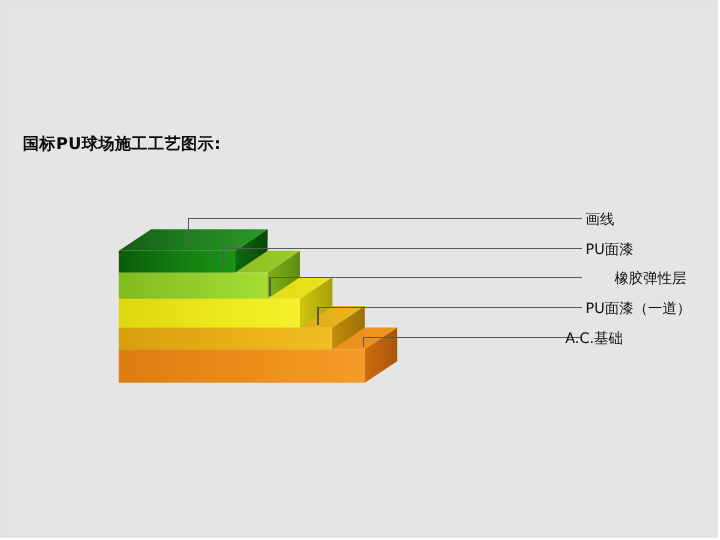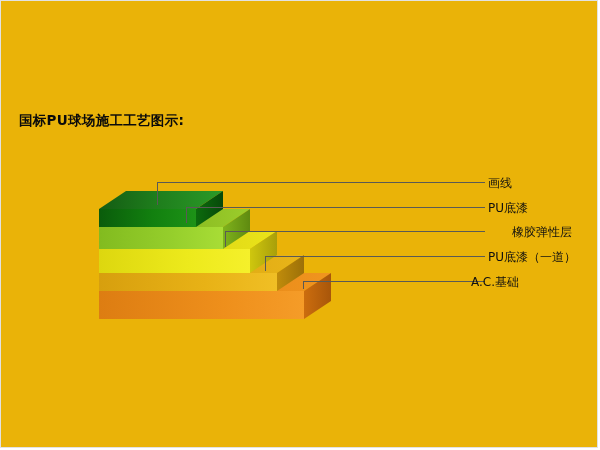--- a/index.html
+++ b/index.html
@@ -6,21 +6,21 @@
   body{
     width:600px;height:450px;
     background:#ffffff;
     font-family:"Liberation Serif","DejaVu Serif",serif;
     overflow:hidden;
   }
   #canvas{
     position:relative;
     width:598px;height:448px;
     border:1px solid #e2e2e2;
-    background:#eab308;
+    background:#e5e5e5;
     box-sizing:border-box;
     overflow:hidden;
   }
   #title{
     position:absolute;
     left:18px; top:110px;
     font-family:"DejaVu Sans","Liberation Sans",sans-serif;
     font-size:13.5px;
     font-weight:bold;
     color:#0b0b0b;
@@ -167,18 +167,18 @@
     <g stroke="#5a5a55" stroke-width="1" fill="none" shape-rendering="crispEdges">
       <polyline points="156,204 156,181 484,181"></polyline>
       <polyline points="185,222 185,206 484,206"></polyline>
       <polyline points="224,246 224,230 484,230"></polyline>
       <polyline points="264,270 264,255 484,255"></polyline>
       <polyline points="302,288 302,280 484,280"></polyline>
     </g>
   </svg>
 
   <div class="lbl lbl-0">画线</div>
-  <div class="lbl lbl-1">PU底漆</div>
+  <div class="lbl lbl-1">PU面漆</div>
   <div class="lbl lbl-2">橡胶弹性层</div>
-  <div class="lbl lbl-3">PU底漆（一道）</div>
+  <div class="lbl lbl-3">PU面漆（一道）</div>
   <div class="lbl lbl-4">A.C.基础</div>
 
 </div>
 
 </body></html>

